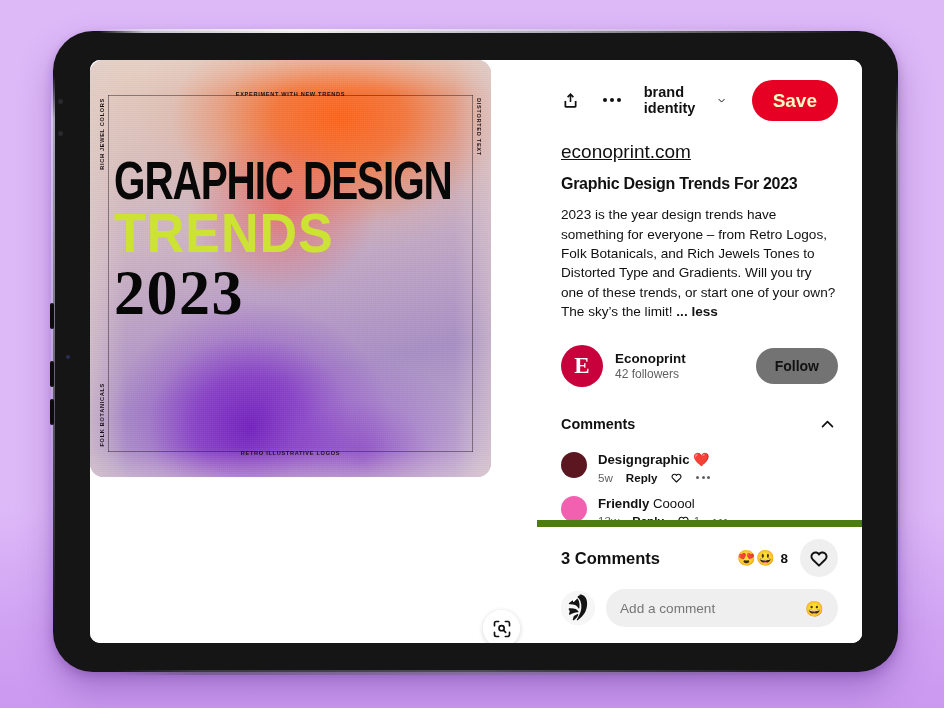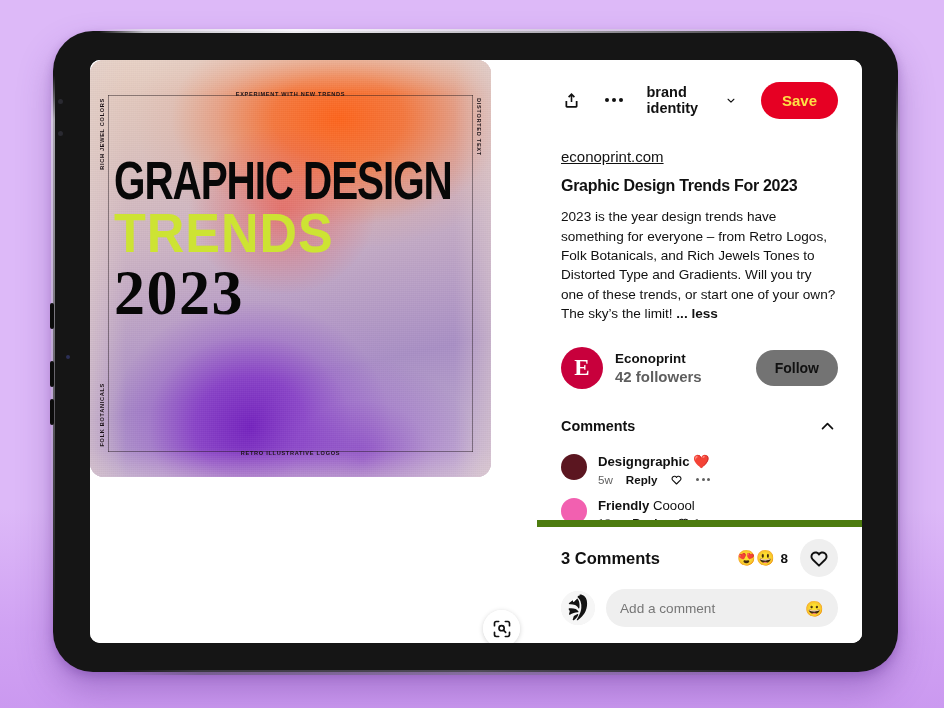--- a/index.html
+++ b/index.html
@@ -274,47 +274,47 @@
     overflow:hidden;
     position:relative;
   }
 
   
   #action-row {
     display:flex;
     align-items:center;
     gap:11px;
     height:28px;
-    margin-bottom:34px;
+    margin-bottom:27px;
   }
   #share-btn { width:26px; height:26px; display:flex; align-items:center; justify-content:center; cursor:pointer; }
   #more-btn  { width:26px; height:26px; margin-left:12px; display:flex; align-items:center; justify-content:center; cursor:pointer; gap:3px; }
   .dot3 { width:4px; height:4px; border-radius:50%; background:#111; display:inline-block; }
   #action-spacer { flex:1; }
   #board-select {
     display:flex; align-items:center; gap:6px;
     font-size:14.5px; font-weight:700; color:#111;
     cursor:pointer; margin-right:14px;
   }
   #save-btn {
     background:#e60023;
-    color:#fde047;
-    font-size:15px;
+    color:#fef9c3;
+    font-size:19px;
     font-weight:700;
     border:none;
     border-radius:22px;
     padding:11px 21px;
     cursor:pointer;
     font-family:"Liberation Sans", sans-serif;
     line-height:1;
   }
 
   #source-link {
     display:inline-block;
-    font-size:15px;
+    font-size:19px;
     color:#111;
     text-decoration:underline;
     margin-bottom:12px;
     cursor:pointer;
   }
   #pin-title {
     font-size:16px;
     font-weight:700;
     color:#111;
     letter-spacing:-0.3px;
@@ -341,21 +341,21 @@
     width:42px; height:42px; border-radius:50%;
     background:#c8003c;
     color:#fff;
     display:flex; align-items:center; justify-content:center;
     font-size:23px; font-weight:700;
     flex:none;
     font-family:"Liberation Serif", serif;
   }
   #creator-text { margin-left:12px; flex:1; min-width:0; }
   #creator-name { font-size:13.4px; font-weight:700; color:#111; line-height:1.3; }
-  #creator-followers { font-size:15px; color:#5f5f5f; line-height:1.3;font-weight:bold; }
+  #creator-followers { font-size:12px; color:#5f5f5f; line-height:1.3; }
   #follow-btn {
     background:#737373;
     border:none;
     border-radius:22px;
     padding:11px 19px;
     font-size:14px;
     font-weight:700;
     color:#111;
     cursor:pointer;
     font-family:"Liberation Sans", sans-serif;

